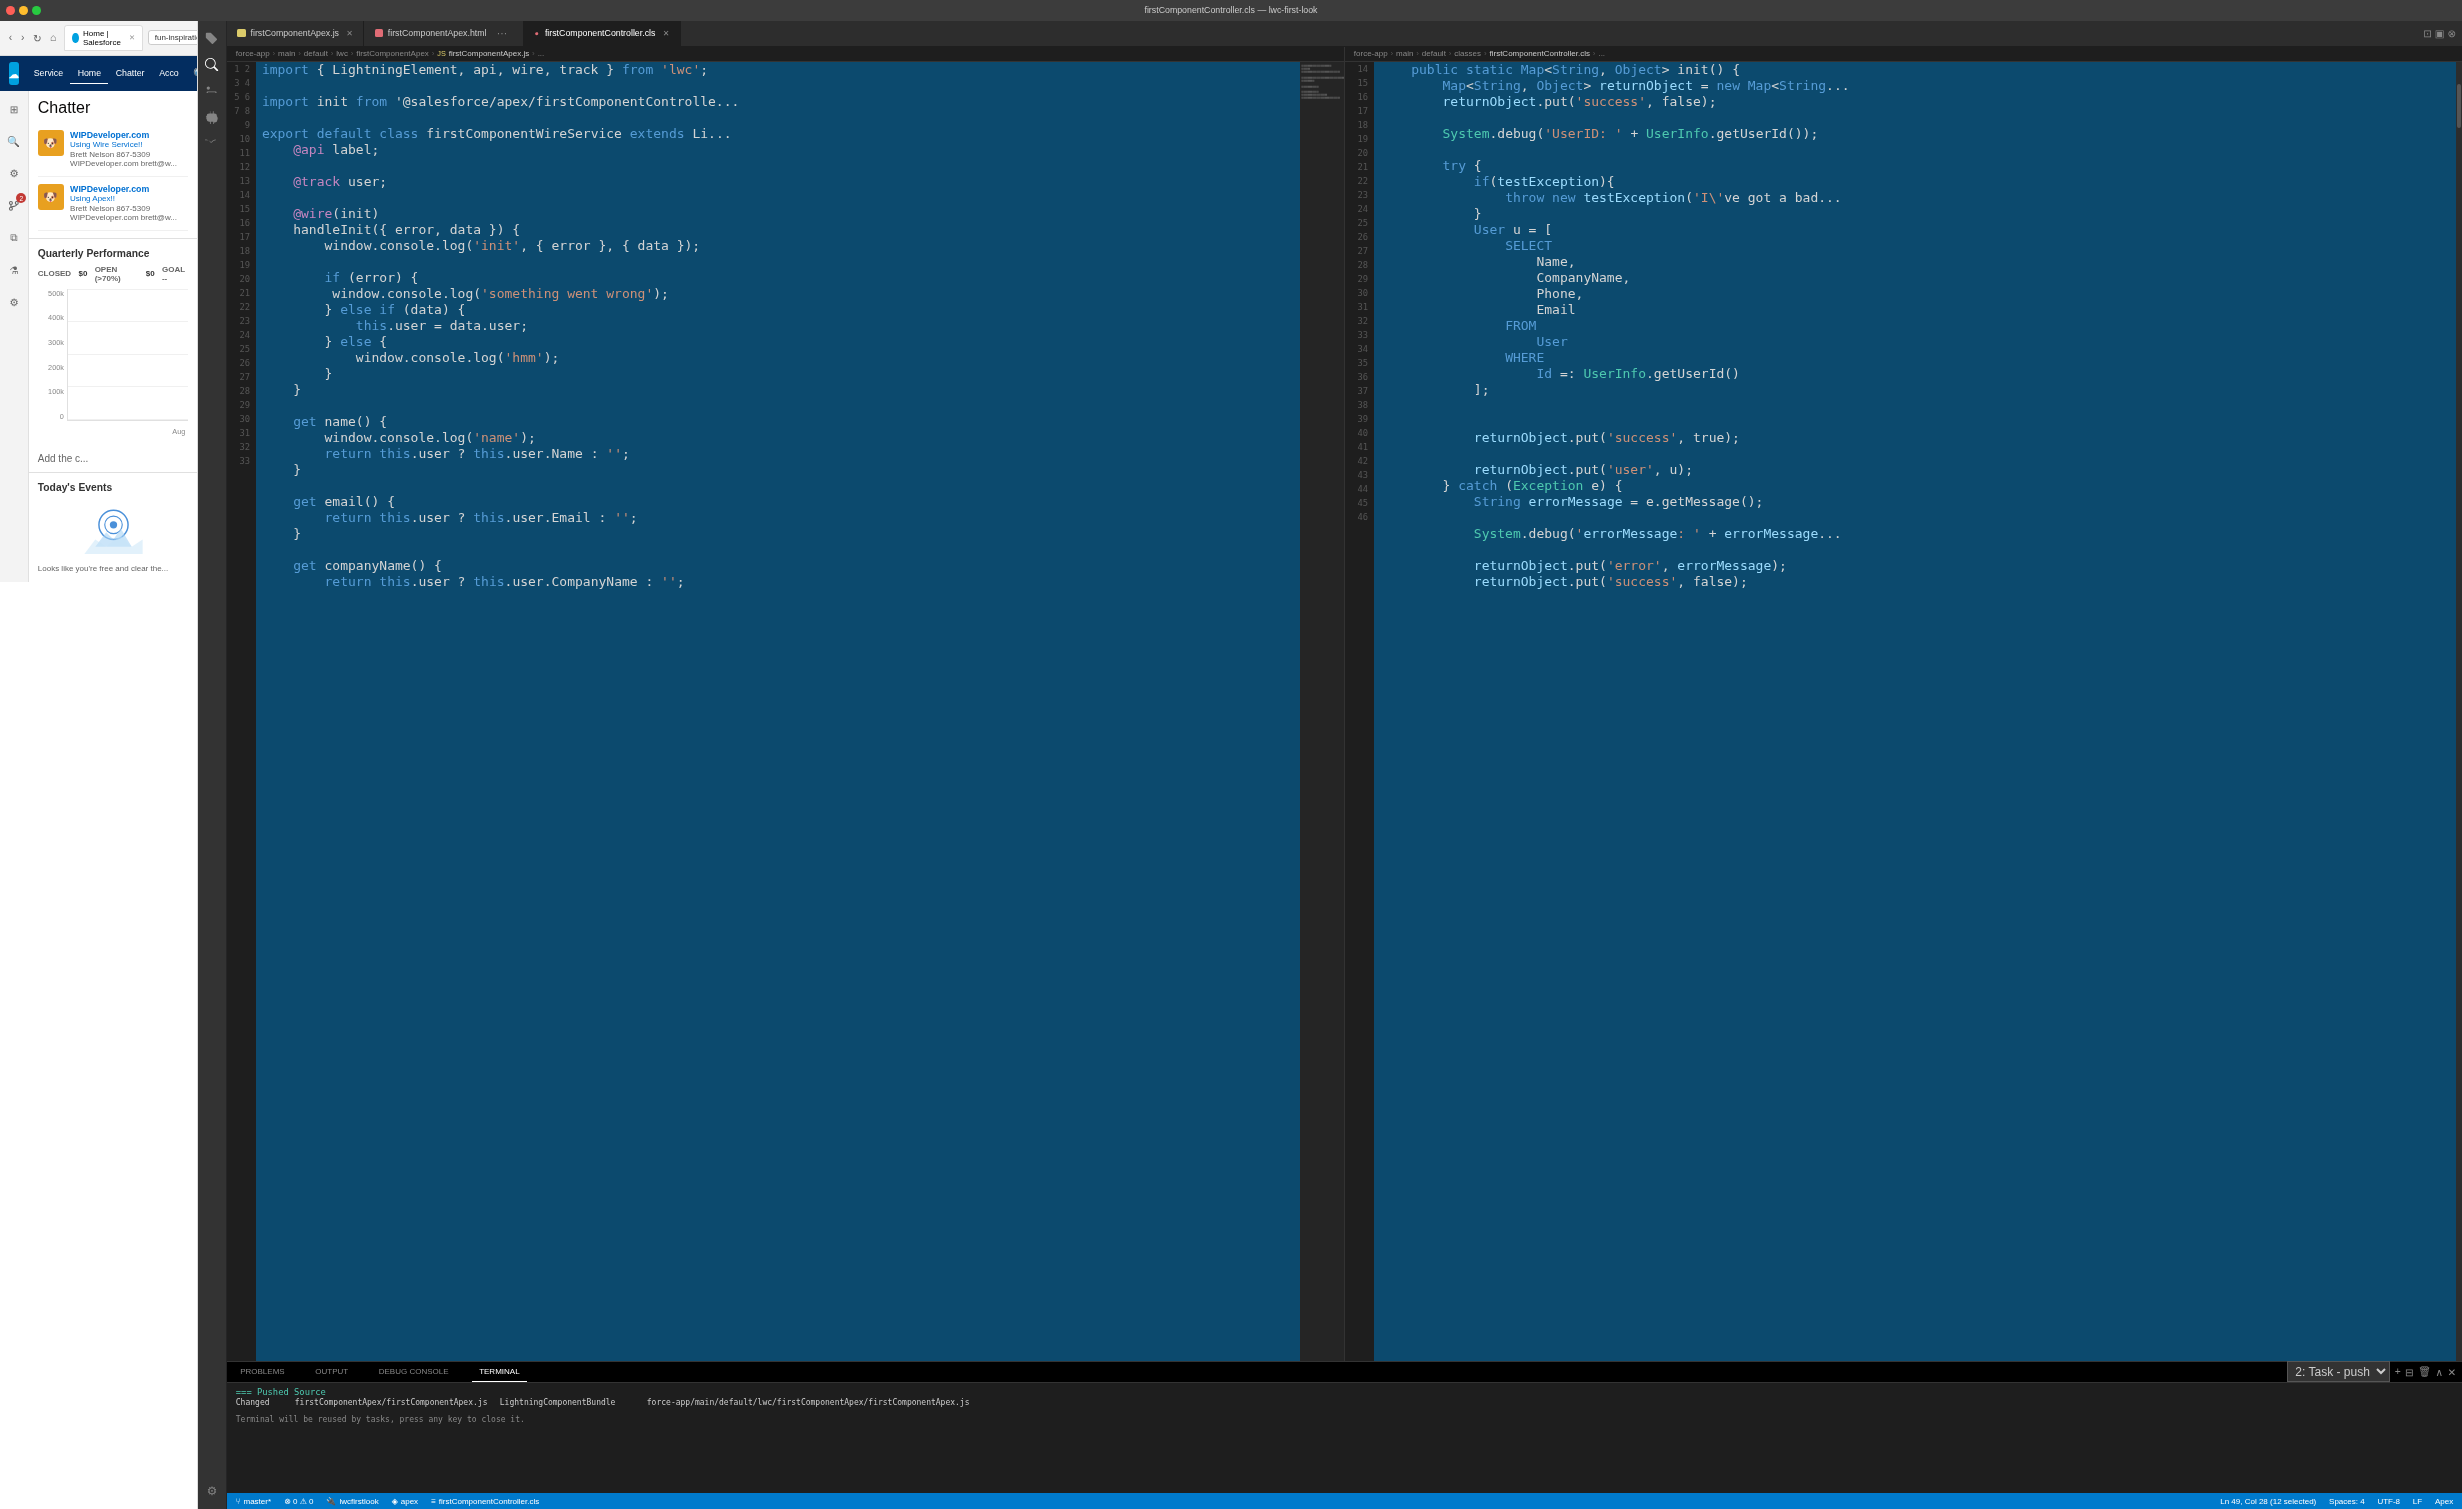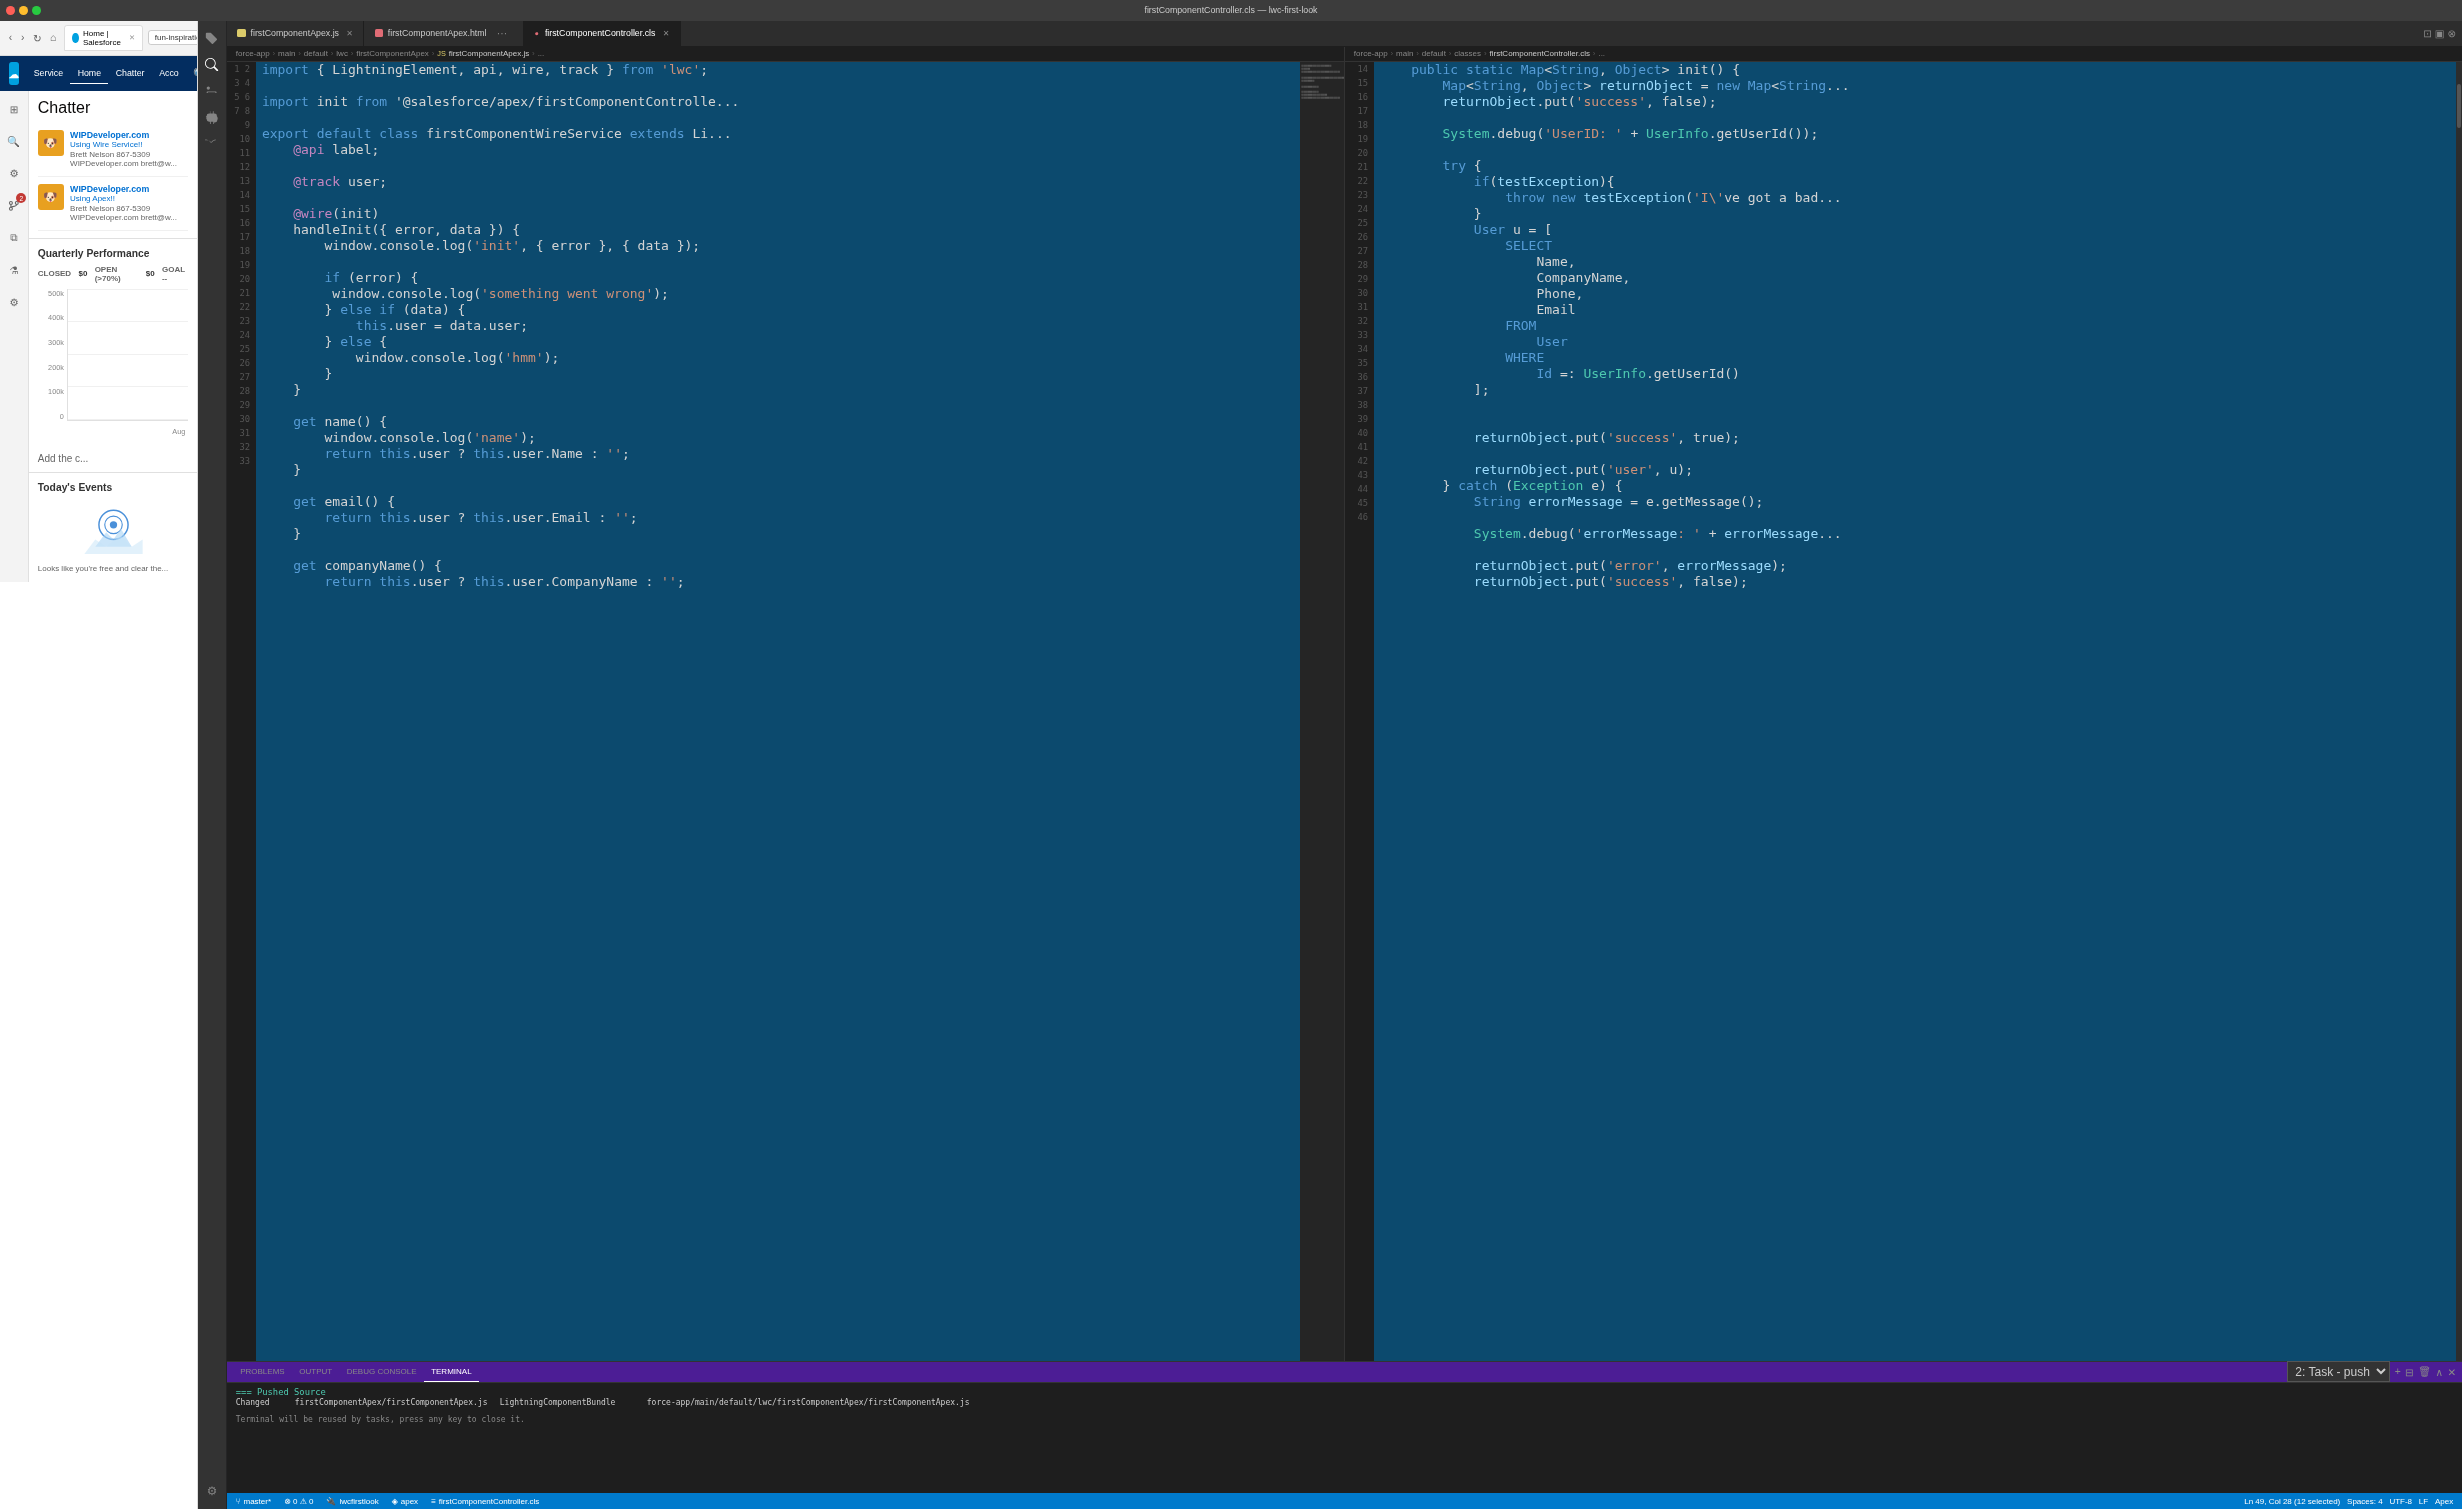--- a/index.html
+++ b/index.html
@@ -115,34 +115,34 @@
     
     .editor-scrollbar { width: 5.9px; background: #2d2d2d; }
     .scrollbar-thumb { width: 4.4px; height: 44px; background: #555; margin: 22px auto; border-radius: 2.2px; }
 
     
     .minimap { width: 44px; background: #252525; overflow: hidden; }
     .minimap-content { font-size: 1.5px; line-height: 2.2px; color: #555; padding: 1.5px; }
 
     
     .terminal-panel { height: 132px; background: #1e1e1e; border-top: 0.7px solid #333; display: flex; flex-direction: column; }
-    .terminal-tabs { background: #4c1d95; display: flex; align-items: center; height: 20.5px; padding: 0 5.9px; gap: 0; border-bottom: 0.7px solid #333; }
+    .terminal-tabs { background: #000000; display: flex; align-items: center; height: 20.5px; padding: 0 5.9px; gap: 16px; border-bottom: 0.7px solid #333; }
     .term-tab { padding: 0 7.3px; font-size: 8px; color: #888; cursor: pointer; height: 100%; display: flex; align-items: center; }
     .term-tab.active { color: #fff; border-bottom: 0.7px solid #fff; }
     .term-tab-actions { margin-left: auto; display: flex; gap: 4.4px; align-items: center; color: #888; font-size: 10.3px; }
     .terminal-content { flex: 1; padding: 4.4px 8.8px; font-family: 'Consolas', monospace; font-size: 8.8px; color: #ccc; overflow: auto; }
     .term-pushed { color: #4ec9b0; }
     .term-table-header { display: grid; grid-template-columns: 59px 205px 147px 1fr; color: #888; font-size: 8px; padding: 2.9px 0; border-bottom: 0.7px solid #444; }
     .term-table-row { display: grid; grid-template-columns: 59px 205px 147px 1fr; font-size: 8px; padding: 1.5px 0; }
     .term-note { color: #888; margin-top: 5.9px; font-size: 8px; }
 
     
     .status-bar { background: #007acc; height: 16px; display: flex; align-items: center; padding: 0 5.9px; gap: 7.3px; font-size: 8px; color: #fff; }
     .status-item { display: flex; align-items: center; gap: 2.9px; cursor: pointer; padding: 0 2.9px; }
-    .status-right { margin-left: auto; display: flex; gap: 1px; }
+    .status-right { margin-left: auto; display: flex; gap: 7px; }
 
     
     .activity-bar { width: 29px; background: #333333; display: flex; flex-direction: column; align-items: center; padding-top: 5.9px; gap: 2.9px; border-right: 0.7px solid #252526; }
     .activity-icon { width: 23.5px; height: 23.5px; display: flex; align-items: center; justify-content: center; color: #858585; cursor: pointer; border-radius: 2.9px; font-size: 11.7px; }
     .activity-icon.active { color: #fff; }
 
     
     .right-breadcrumb { background: #1e1e1e; padding: 2.9px 8.8px; font-size: 8px; color: #888; border-bottom: 0.7px solid #333; }
   </style>
 </head>

